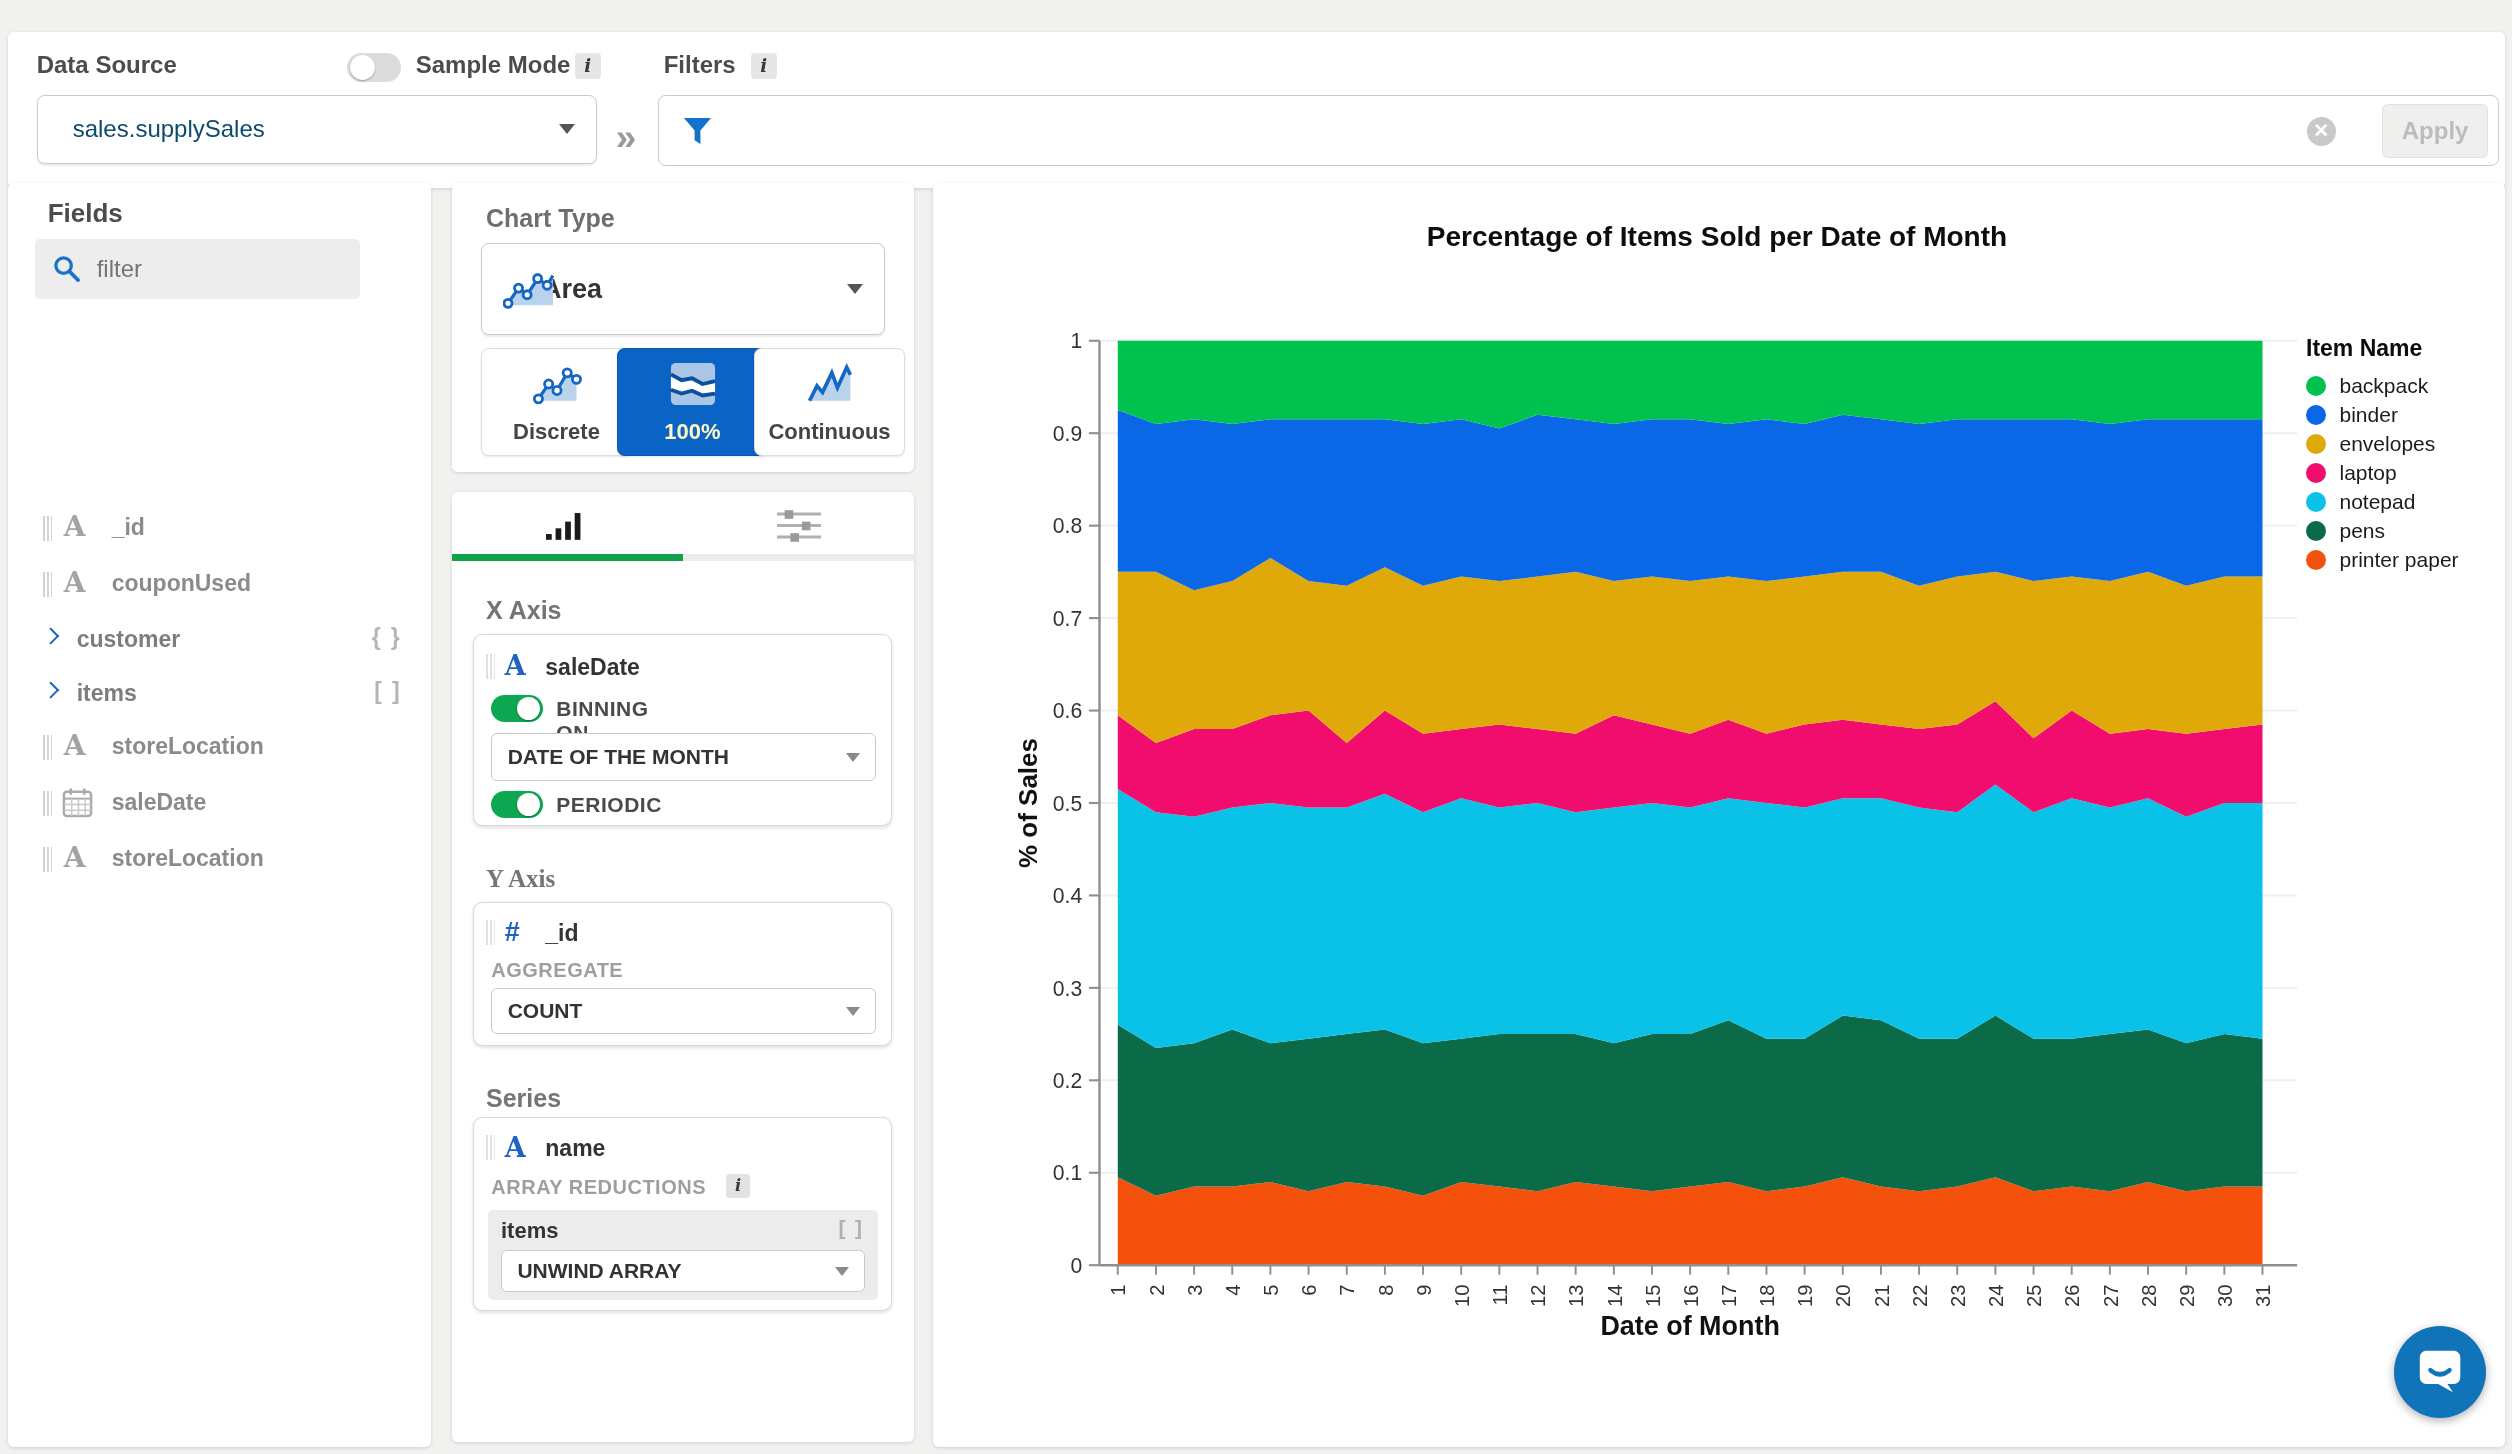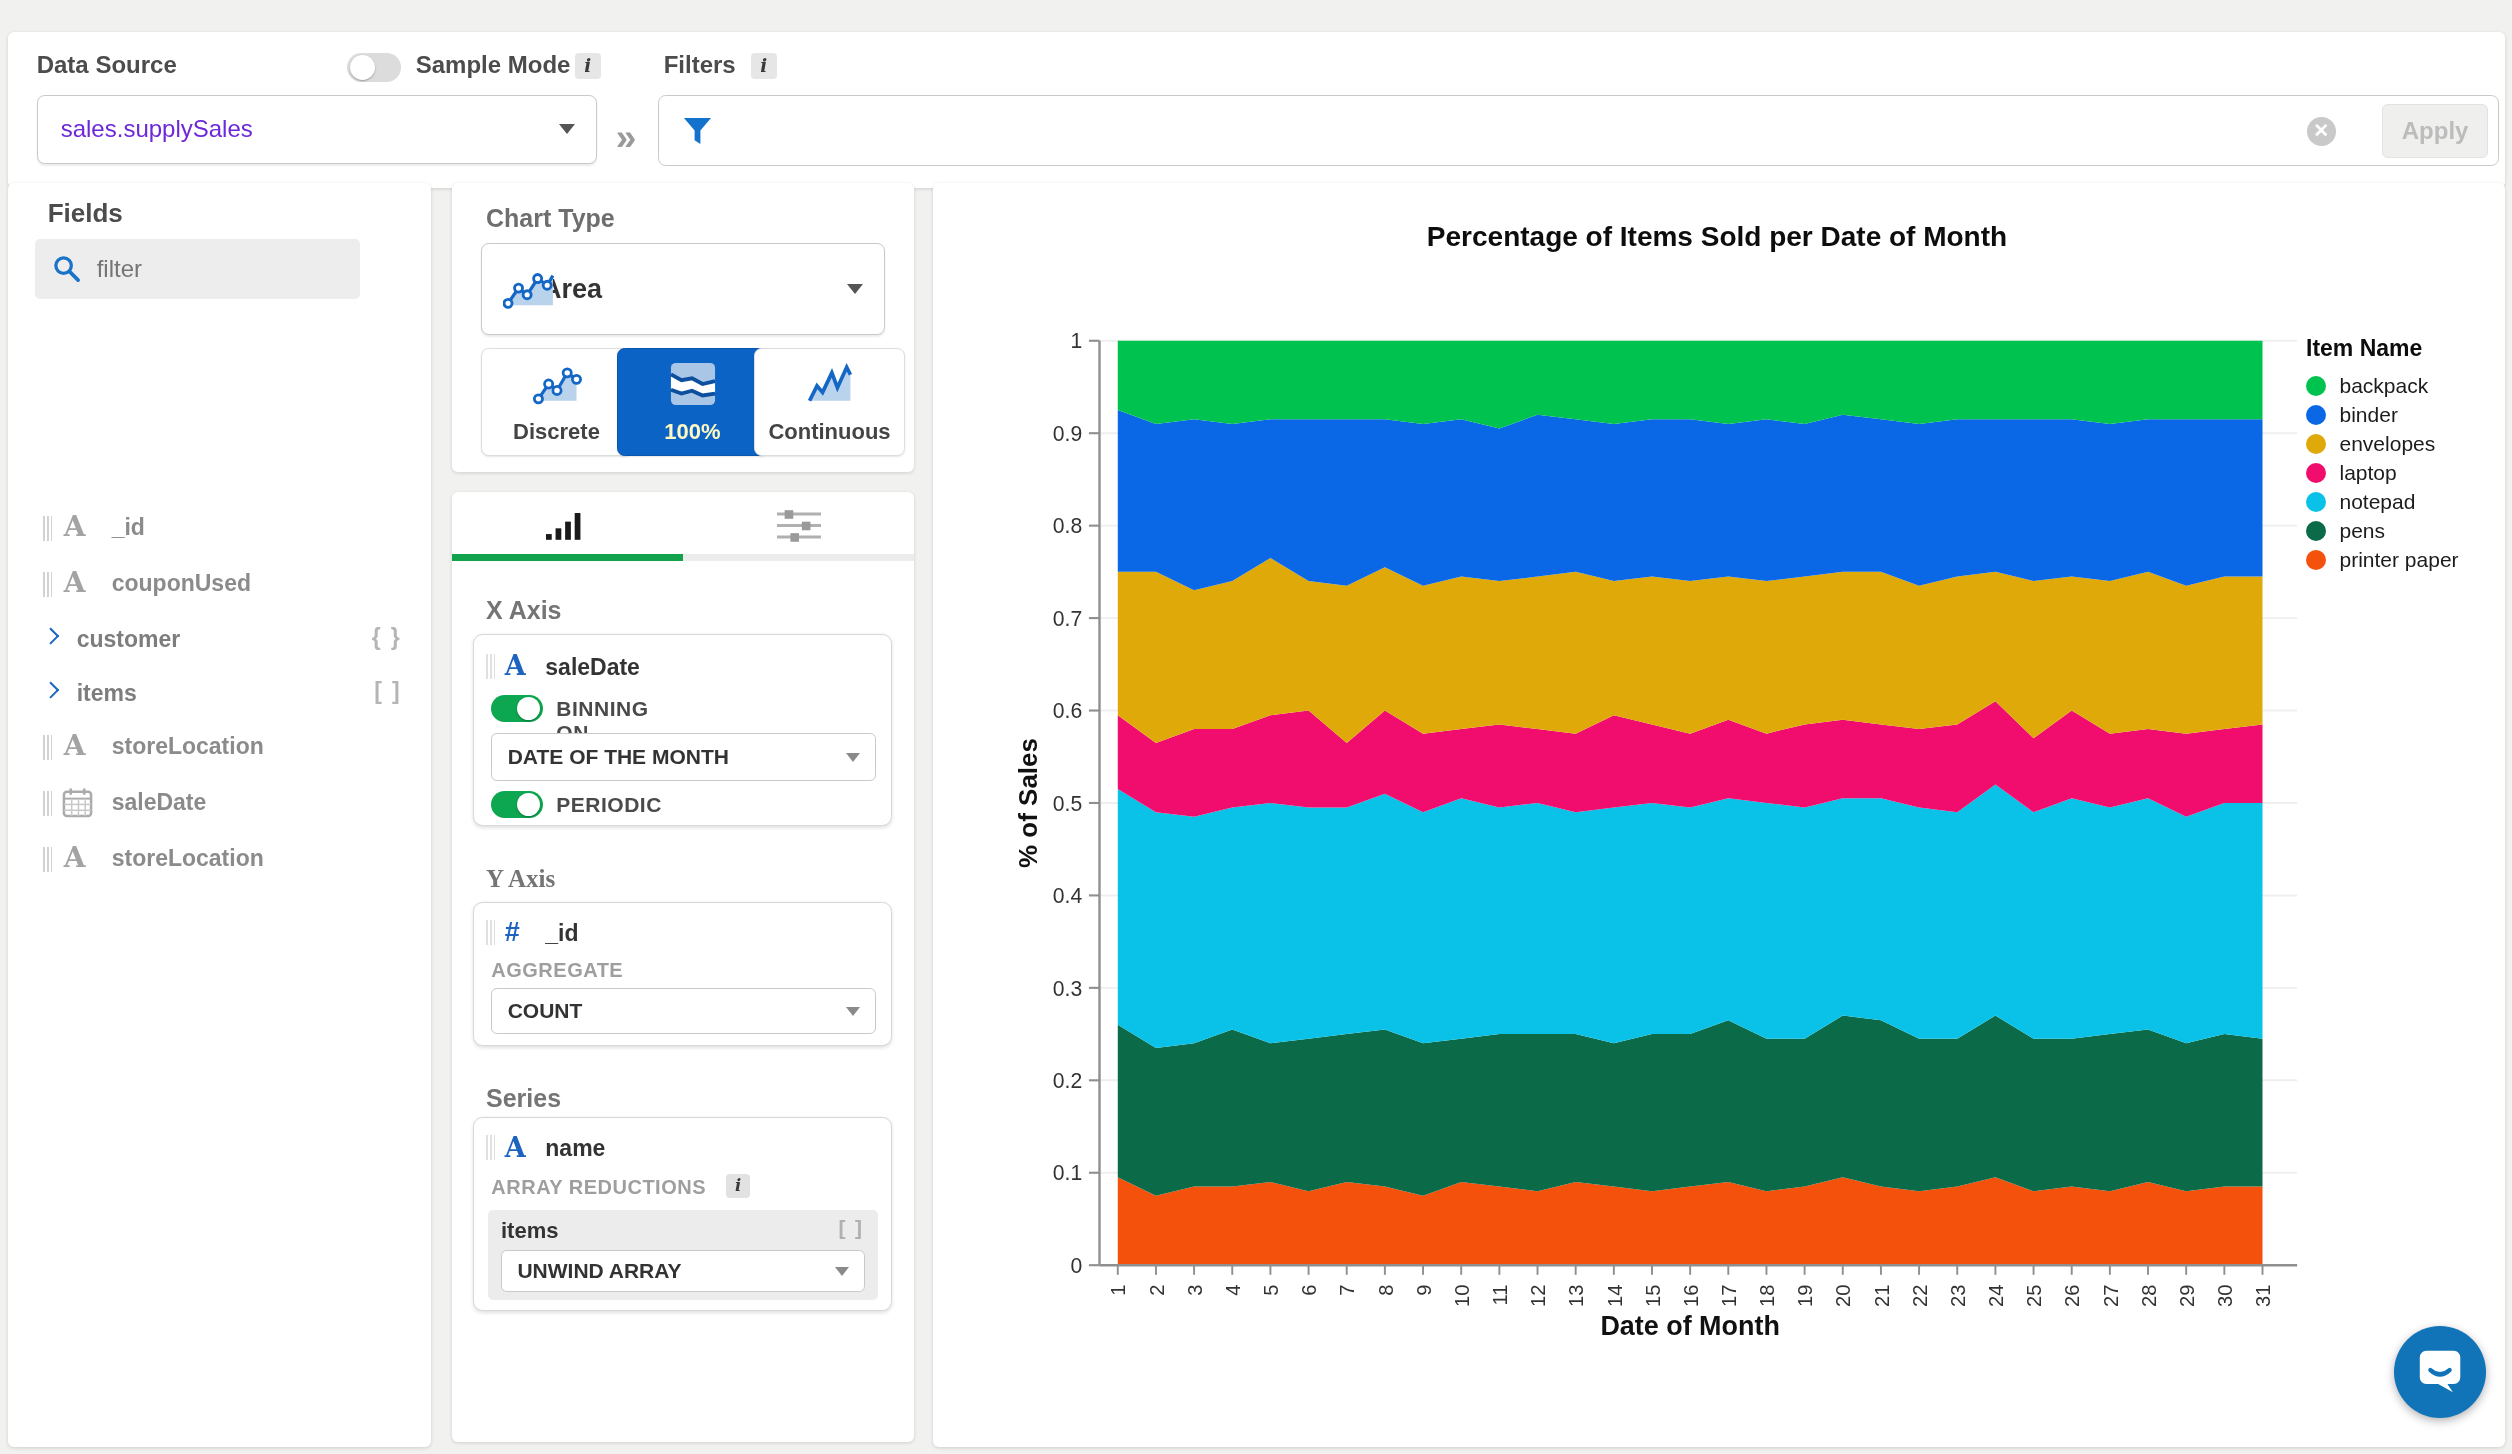--- a/index.html
+++ b/index.html
@@ -10,21 +10,21 @@
   
   #topbar { left:7.7px; top:7.7px; width:2497px; height:156px;margin-top:24px; }
   .bar-label { position:absolute; font-size:24px; font-weight:bold; color:#4c4c4c; }
   .toggle { position:absolute; width:54px; height:29px; border-radius:14.4px; background:#dcdcdc; cursor:pointer; }
   .toggle .knob { position:absolute; top:1.9px; left:2.9px; width:25px; height:25px; border-radius:50%; background:#fff; box-shadow:0 1px 1.9px rgba(0,0,0,.3); }
   .toggle.on { background:#0ca750; }
   .toggle.on .knob { left:auto; right:2.9px; }
   .info { position:absolute; width:26px; height:26px; background:#e6e6e6; border-radius:3.8px; text-align:center; line-height:26px; font-family:"DejaVu Serif", serif; font-style:italic; font-weight:bold; font-size:18.3px; color:#3a3a3a; }
   .selectbox { position:absolute; background:#fff; border:1px solid #c9c9c9; border-radius:7.7px; box-shadow:0 1.9px 1.9px rgba(0,0,0,.08); display:flex; align-items:center; cursor:pointer; }
   .selectbox .caret { position:absolute; right:21px; width:0; height:0; border-left:8.7px solid transparent; border-right:8.7px solid transparent; border-top:10.6px solid #555; }
-  #ds-select { left:29px; top:63px; width:560px; height:69px; font-size:24px; color:#6d28d9; padding-left:23px; }
+  #ds-select { left:29px; top:63px; width:560px; height:69px; font-size:24px; color:#0c4a6e; padding-left:35px; }
   #collapse-glyph { position:absolute; left:608px; top:85px; font-size:37px; color:#9a9a9a; font-weight:bold; }
   #filter-box { position:absolute; left:650px; top:63px; width:1841px; height:71px; background:#fff; border:1px solid #c9c9c9; border-radius:7.7px; }
   #filter-input { position:absolute; left:67px; top:3.8px; width:1558px; height:62px; border:none; outline:none; font-size:23px; font-family:"Liberation Sans",sans-serif; }
   #funnel { position:absolute; left:23px; top:21px; }
   #clear-btn { position:absolute; right:162px; top:21px; width:29px; height:29px; border-radius:50%; background:#c9c9c9; color:#fff; text-align:center; line-height:28px; font-size:19px; font-weight:bold; cursor:pointer; }
   #apply-btn { position:absolute; right:9.6px; top:8.7px; width:106px; height:54px; background:#efefee; border:1px solid #e2e2e2; border-radius:5.8px; color:#bcbcbc; font-size:24px; font-weight:bold; text-align:center; line-height:52px; cursor:default; }
 
   
   #fields-panel { left:7.7px; top:183px; width:423px; height:1264px; }
   #fields-title { position:absolute; left:40px; top:15.4px; font-size:26px; font-weight:bold; color:#4c4c4c; }

